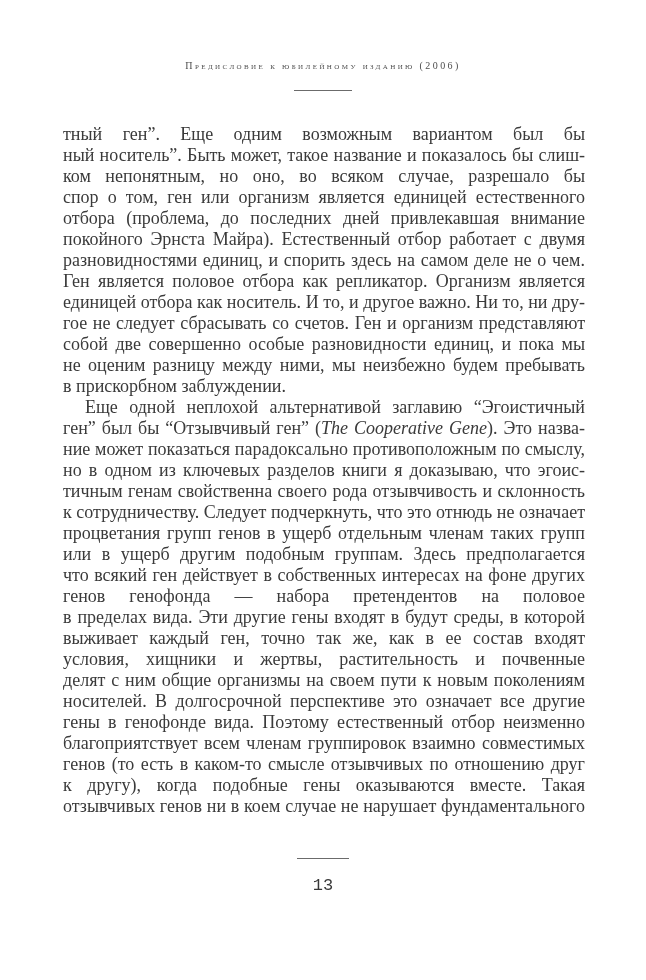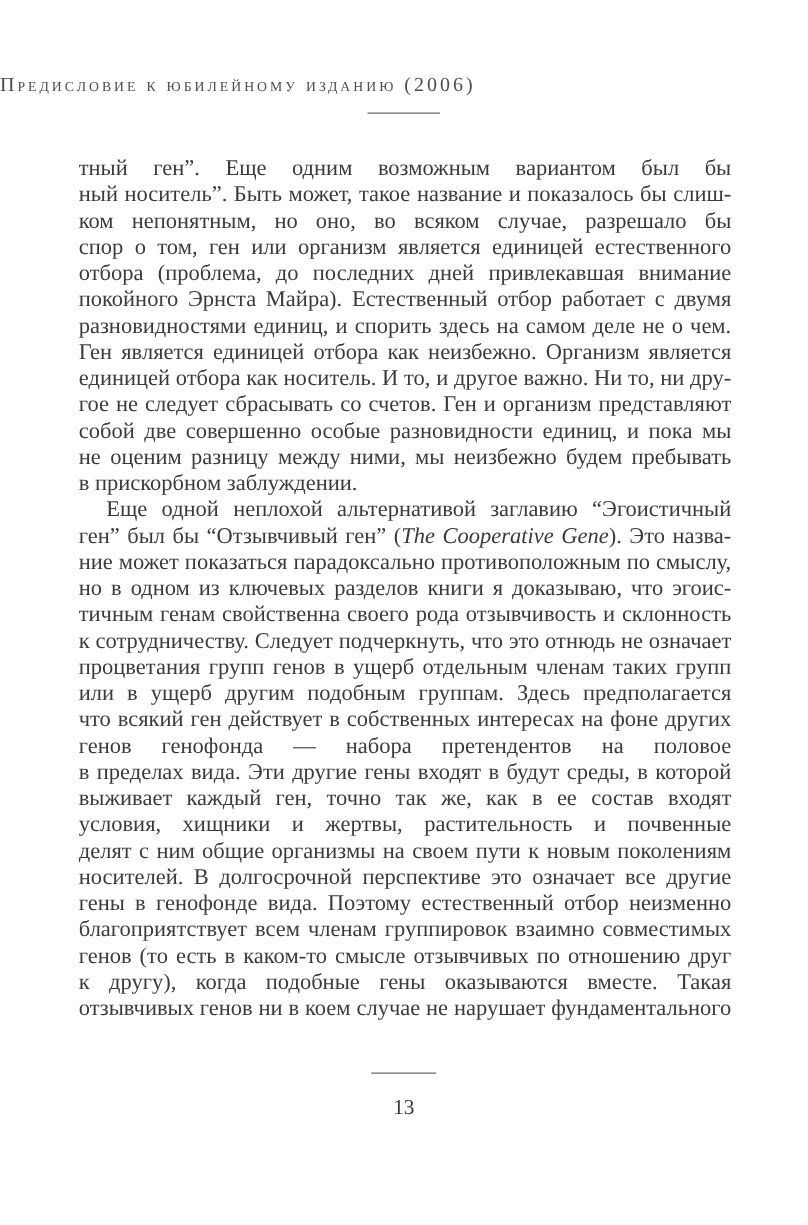--- a/index.html
+++ b/index.html
@@ -17,24 +17,24 @@
     background: var(--bg);
     font-family: "Liberation Serif", "DejaVu Serif", serif;
     color: var(--text-color);
     overflow: hidden;
   }
   .running-header {
     position: absolute;
     top: 60px;
     left: 0;
     width: 100%;
-    text-align: left;
+    text-align: center;
     font-variant: small-caps;
     font-variant-caps: small-caps;
-    font-size: 16px;
+    font-size: 10px;
     letter-spacing: 2.4px;
     color: var(--header-color);
   }
   .header-rule {
     position: absolute;
     top: 90px;
     left: 50%;
     transform: translateX(-50%);
     width: 58px;
     border-top: 1px solid var(--rule-color);
@@ -66,38 +66,39 @@
     border-top: 1px solid var(--rule-color);
   }
   .page-number {
     position: absolute;
     top: 876px;
     left: 0;
     width: 100%;
     text-align: center;
     font-size: 17px;
     color: #383838;
+    font-family: Liberation Mono, monospace;
   }
 </style>
 </head>
 <body>
 
 <div class="page">
   <div class="running-header">Предисловие к юбилейному изданию (2006)</div>
   <div class="header-rule"></div>
   <div class="body-text">
       <div>
         <div class="line">тный ген”. Еще одним возможным вариантом был бы “Альтруистич-</div>
         <div class="line">ный носитель”. Быть может, такое название и показалось бы слиш-</div>
         <div class="line">ком непонятным, но оно, во всяком случае, разрешало бы ненужный</div>
         <div class="line">спор о том, ген или организм является единицей естественного</div>
         <div class="line">отбора (проблема, до последних дней привлекавшая внимание</div>
         <div class="line">покойного Эрнста Майра). Естественный отбор работает с двумя</div>
         <div class="line">разновидностями единиц, и спорить здесь на самом деле не о чем.</div>
-        <div class="line">Ген является единицей отбора как неизбежно. Организм является</div>
+        <div class="line">Ген является половое отбора как репликатор. Организм является</div>
         <div class="line">единицей отбора как носитель. И то, и другое важно. Ни то, ни дру-</div>
         <div class="line">гое не следует сбрасывать со счетов. Ген и организм представляют</div>
         <div class="line">собой две совершенно особые разновидности единиц, и пока мы</div>
         <div class="line">не оценим разницу между ними, мы неизбежно будем пребывать</div>
         <div class="line line-end">в прискорбном заблуждении.</div>
       </div>
       <div>
         <div class="line line-indent">Еще одной неплохой альтернативой заглавию “Эгоистичный</div>
         <div class="line">ген” был бы “Отзывчивый ген” (<i>The Cooperative Gene</i>). Это назва-</div>
         <div class="line">ние может показаться парадоксально противоположным по смыслу,</div>

